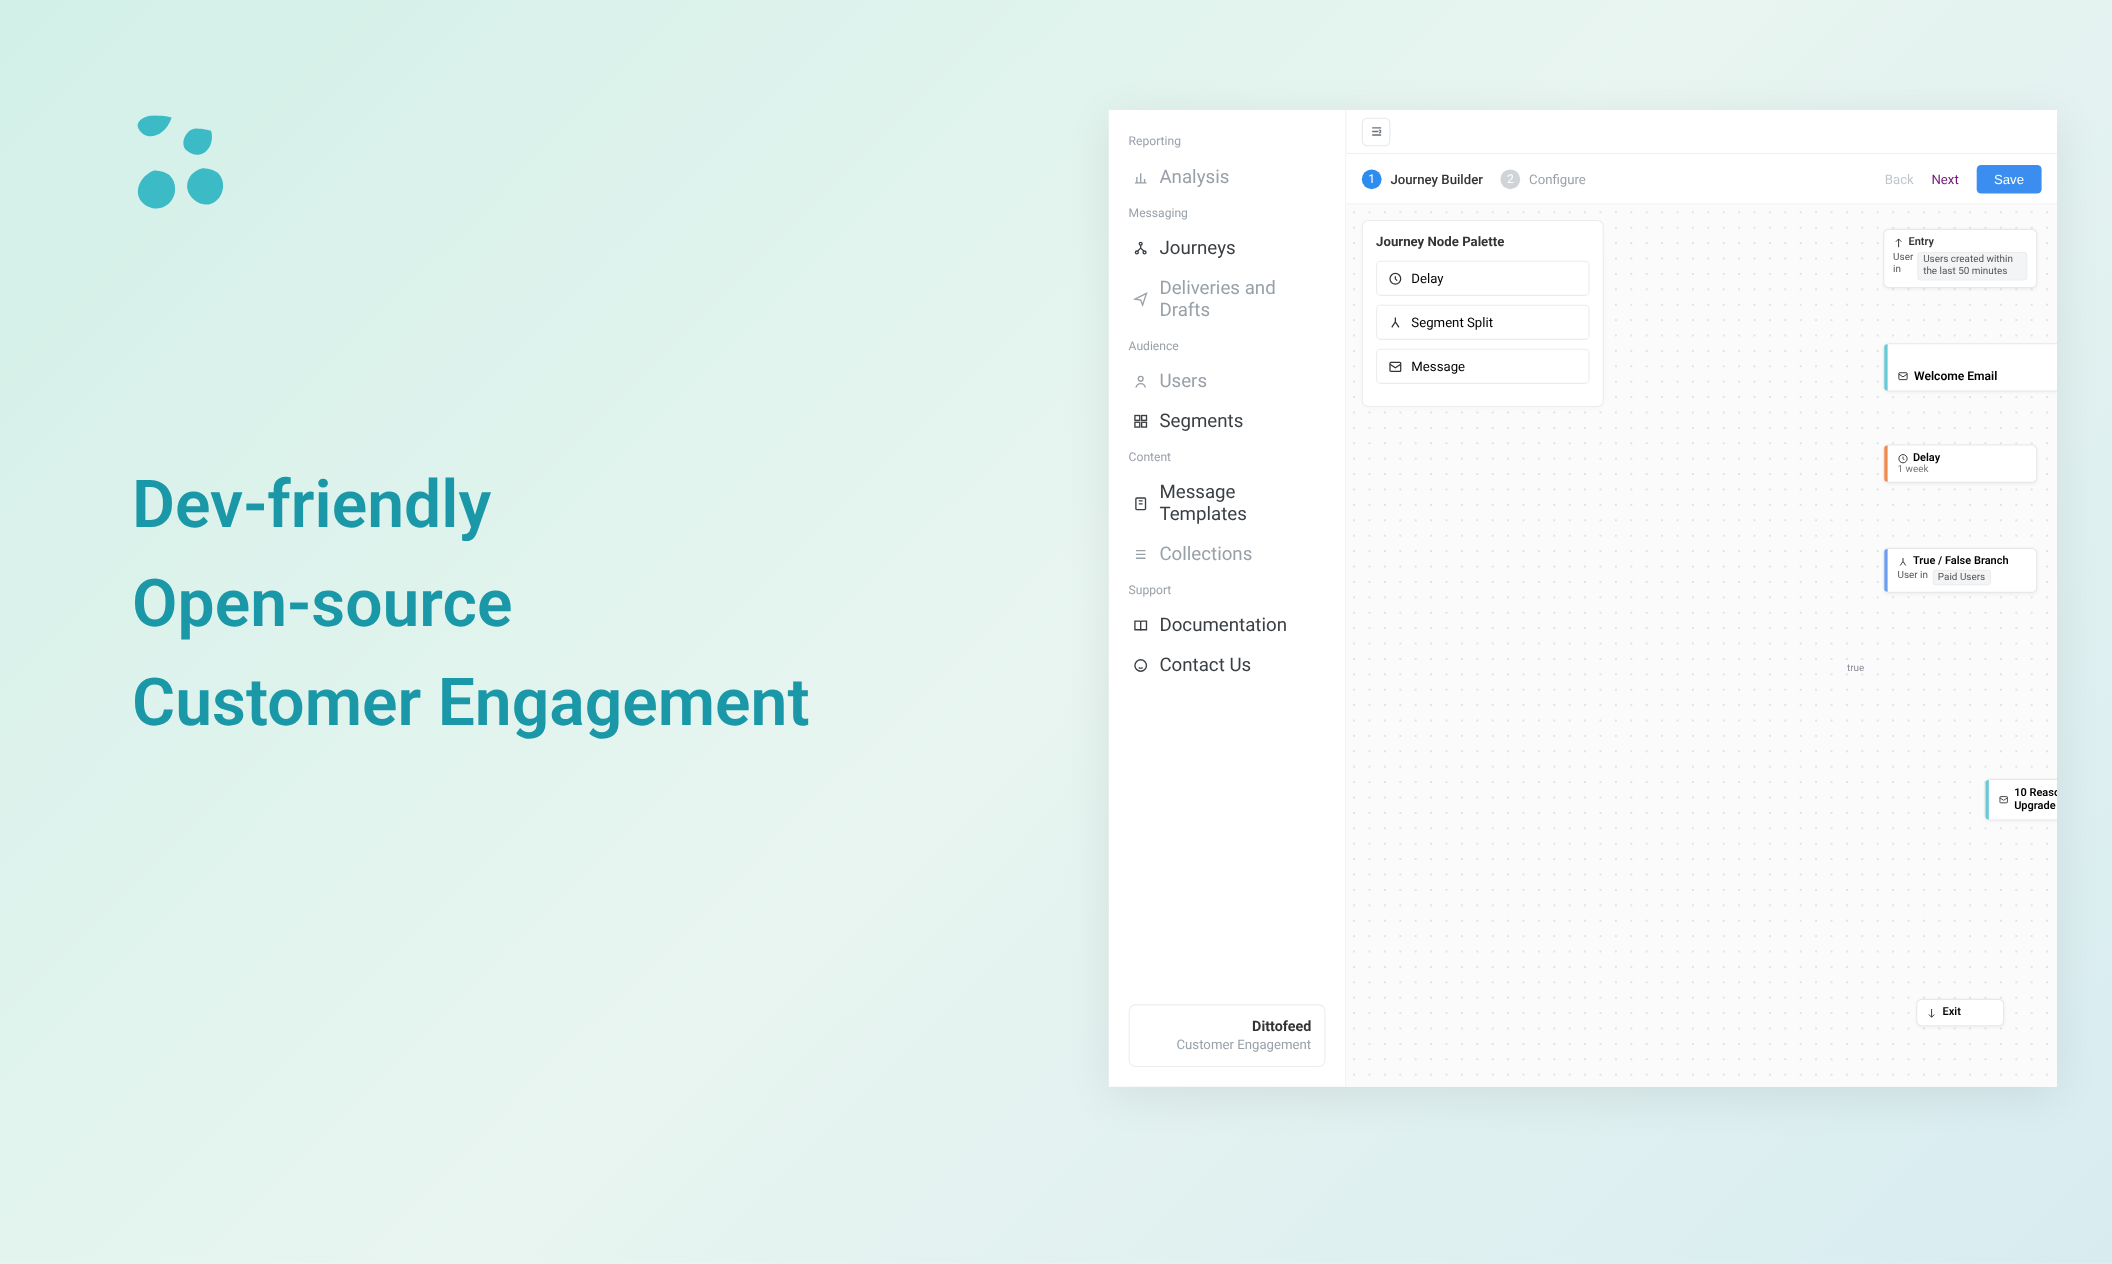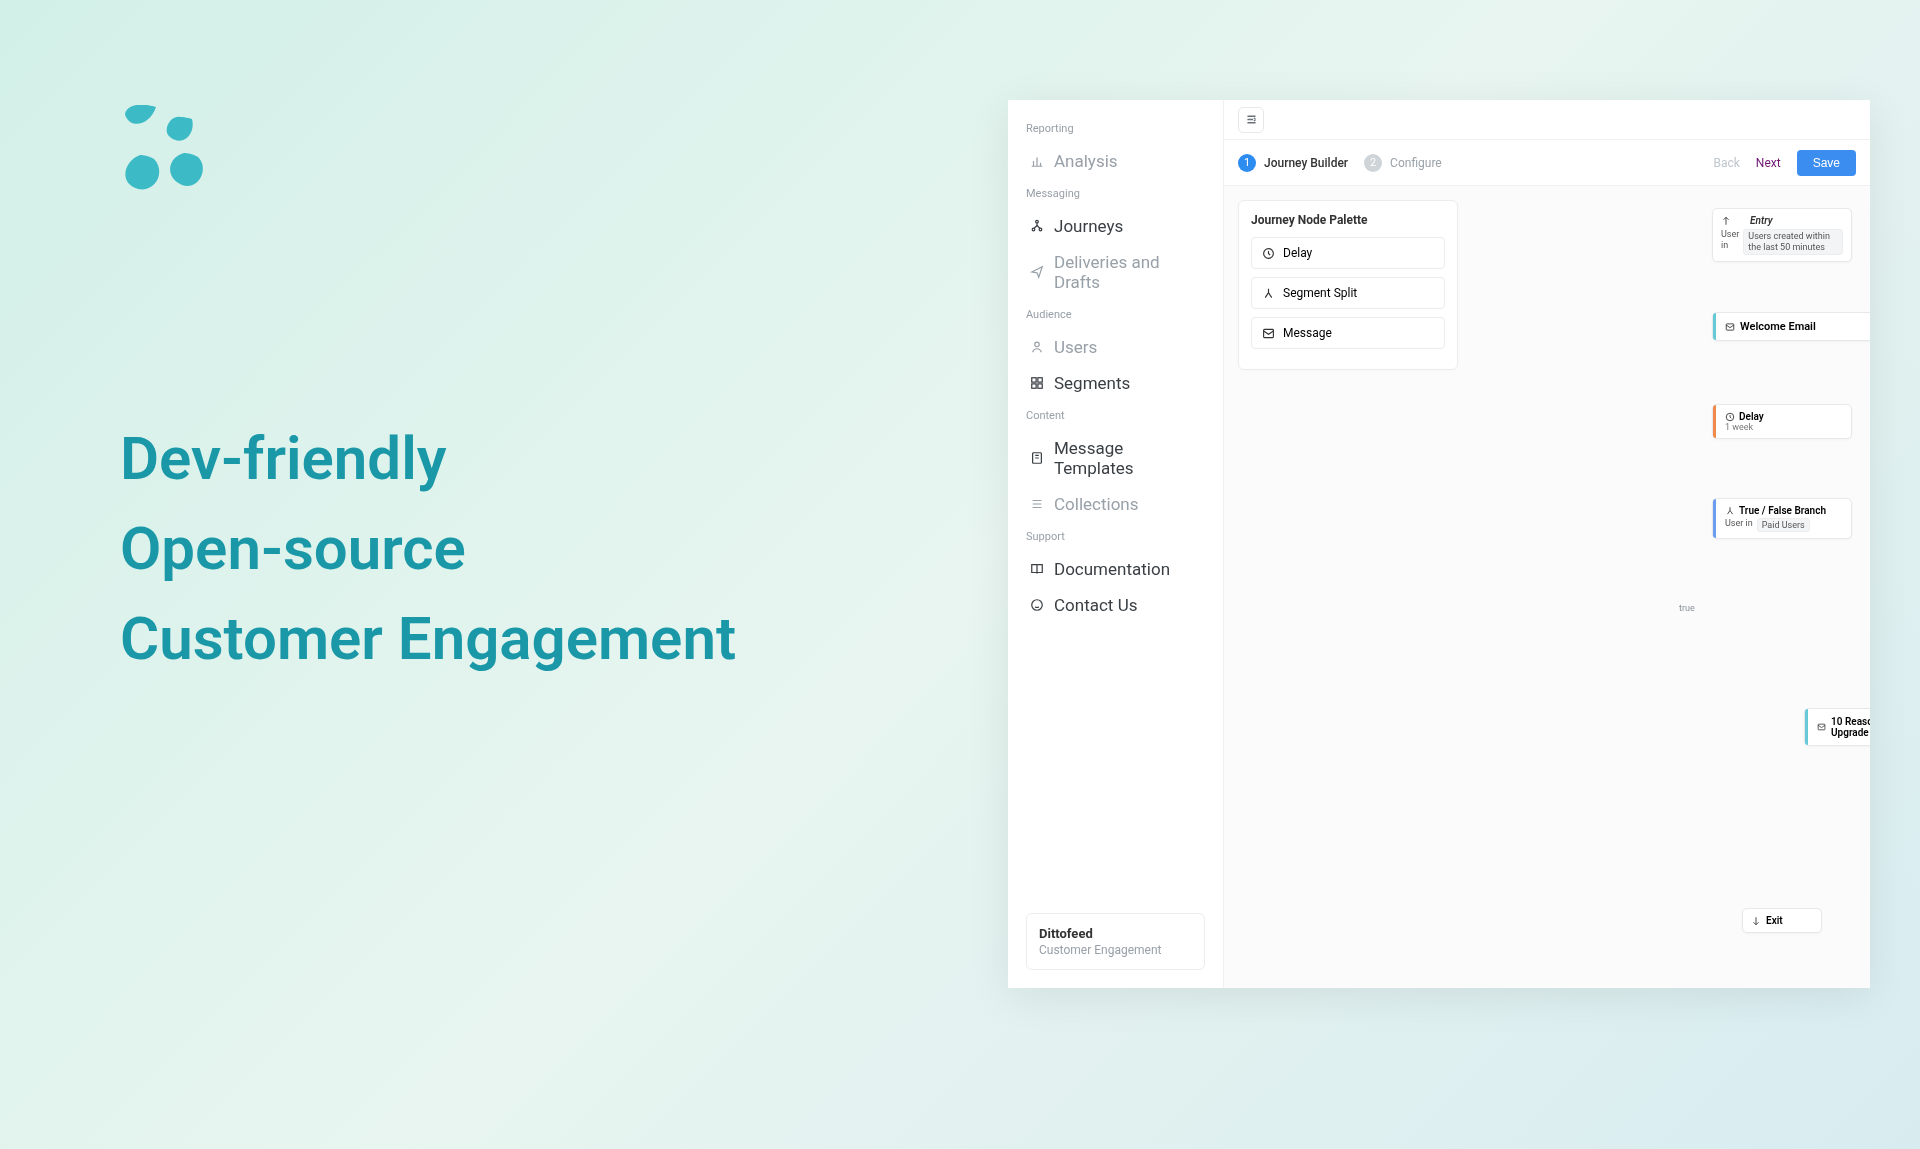--- a/index.html
+++ b/index.html
@@ -54,21 +54,21 @@
   color: #98a0a8;
   cursor: pointer;
 }
 .side-item.dark { color: #3a3f44; }
 .side-icon { width: 14px; height: 14px; flex: 0 0 14px; display:flex; align-items:center; justify-content:center; }
 .side-icon svg { width: 14px; height: 14px; }
 .side-footer {
   margin-top: auto;
   border: 1px solid #ecedef;
   border-radius: 6px;
-  text-align: left;
+  text-align: right;
   padding: 12px;
 }
 .side-footer-title { font-weight: 700; font-size: 13px; color: #333; }
 .side-footer-sub { font-size: 12px; color: #98a0a8; margin-top: 2px; }
 .main {
   flex: 1;
   display: flex;
   flex-direction: column;
   position: relative;
 }
@@ -154,24 +154,24 @@
 .node {
   position:absolute;
   background:#fff;
   border:1px solid #e6e8ea;
   border-radius:5px;
   font-size:11px;
   box-shadow:0 1px 3px rgba(0,0,0,0.04);
 }
 .node .bar { position:absolute; left:0; top:0; bottom:0; width:3px; border-radius:3px 0 0 3px; }
 .node-entry { left:248px; top:8px; width:140px; padding:6px 8px; }
-.node-entry .et { font-size:10px; color:#333; display:flex;align-items:center;gap:19px;font-style:italic; }
+.node-entry .et { font-size:10px; color:#333; display:flex;align-items:center;gap:4px; }
 .node-entry .ed { font-size:9px; color:#555; margin-top:3px; line-height:1.2; display:flex;gap:4px; }
 .node-entry .ed .chip { background:#f3f4f5; border:1px solid #ecedef; border-radius:3px; padding:1px 4px; }
-.node-msg { left:248px; top:112px; width:168px; padding:7px 8px 7px 12px; }
+.node-msg { left:248px; top:112px; width:168px; padding:22px 8px 7px 12px; }
 .node-msg .bar { background:#66c9d6; }
 .node-msg .mt { font-size:11px; display:flex;align-items:center;gap:5px; }
 .node-delay { left:248px; top:204px; width:140px; padding:6px 8px 6px 12px; }
 .node-delay .bar { background:#f08a4b; }
 .node-delay .dt { font-size:10px; font-weight:600; display:flex;align-items:center;gap:4px; }
 .node-delay .dd { font-size:9px; color:#777; }
 .node-branch { left:248px; top:298px; width:140px; padding:6px 8px 6px 12px; }
 .node-branch .bar { background:#6b9ef0; }
 .node-branch .bt { font-size:10px; font-weight:600; display:flex;align-items:center;gap:4px; }
 .node-branch .bd { font-size:9px; color:#555; margin-top:2px; display:flex;gap:4px; }

